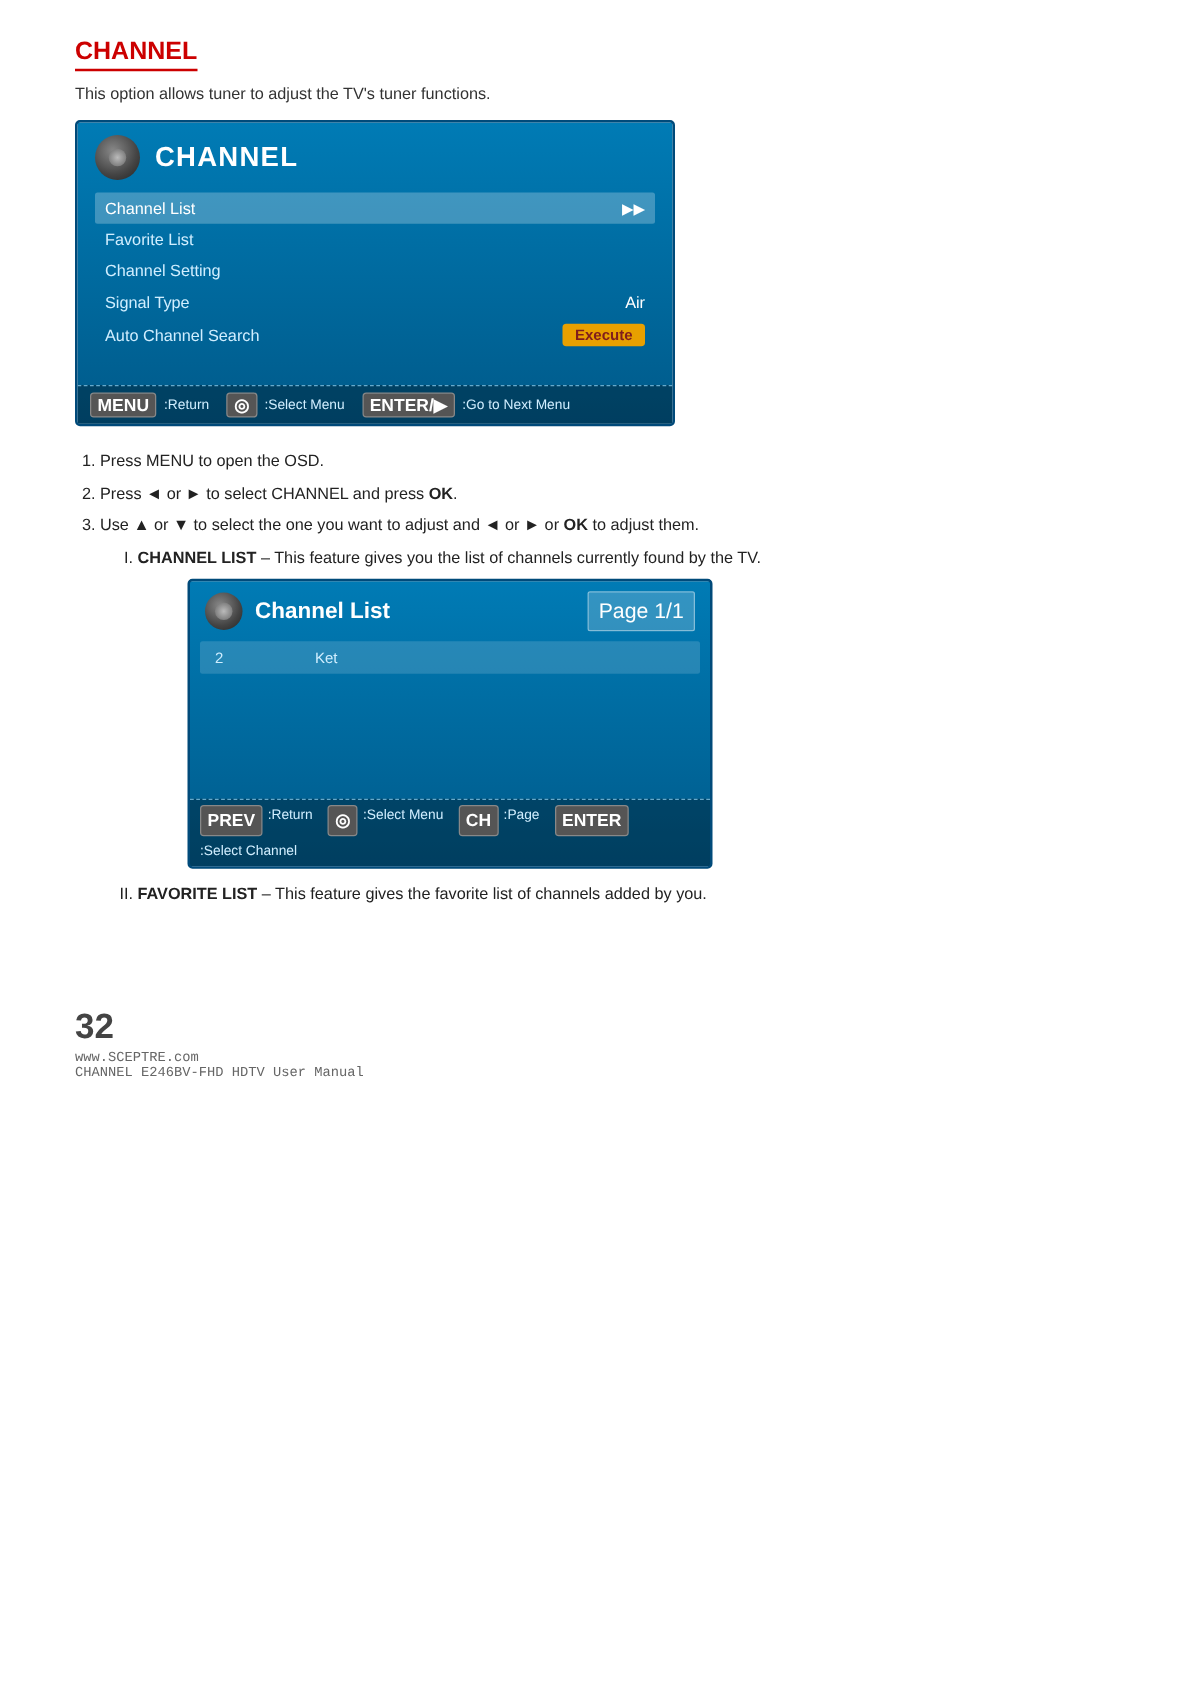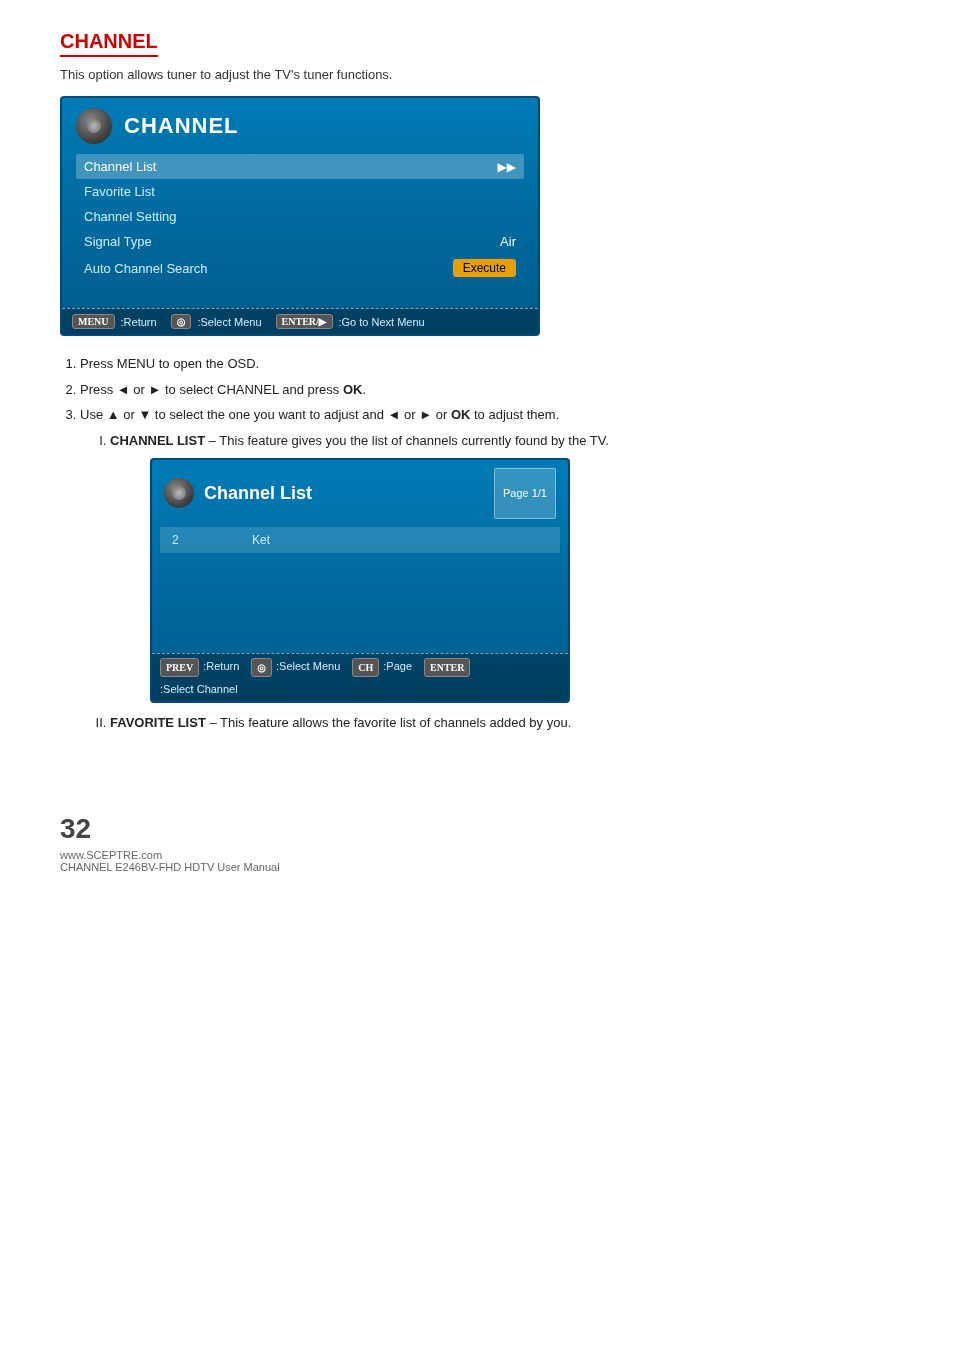--- a/index.html
+++ b/index.html
@@ -101,25 +101,25 @@
       color: #ffffff;
     }
 
     .osd-item-value {
       color: #fff;
       font-size: 13px;
     }
 
     .execute-btn {
       background: #e8a000;
-      color: #000000;
+      color: #7f1d1d;
       padding: 2px 10px;
       border-radius: 3px;
       font-size: 12px;
-      font-weight: normal;
+      font-weight: bold;
     }
 
     .forward-arrows {
       color: #fff;
       font-size: 12px;
     }
 
     .osd-footer {
       background: rgba(0,0,0,0.3);
       border-top: 1px dashed #6ac;
@@ -129,23 +129,22 @@
       gap: 6px;
       flex-wrap: wrap;
     }
 
     .footer-btn {
       background: #555;
       color: #fff;
       border: 1px solid #888;
       border-radius: 3px;
       padding: 1px 5px;
-      font-size: 10px;
-      font-weight: bold;
-      font-family: Liberation Serif, serif;
+      font-size: 14px;
+      font-weight: bold;
     }
 
     .footer-label {
       color: #d0eeff;
       font-size: 11px;
       margin-right: 8px;
     }
 
     
     .instructions {
@@ -197,22 +196,22 @@
 
     .cl-title {
       color: #fff;
       font-size: 18px;
       font-weight: bold;
     }
 
     .cl-page-badge {
       background: rgba(255,255,255,0.2);
       color: #fff;
-      font-size: 11px;
-      padding: 16px 8px;
+      font-size: 17px;
+      padding: 2px 8px;
       border-radius: 2px;
       border: 1px solid rgba(255,255,255,0.4);
     }
 
     .cl-row-header {
       display: flex;
       background: rgba(255,255,255,0.15);
       padding: 4px 12px;
       gap: 20px;
       margin: 4px 8px 0 8px;
@@ -250,20 +249,21 @@
       font-size: 28px;
       font-weight: bold;
       display: block;
       margin-bottom: 4px;
     }
 
     .page-footer small {
       font-size: 11px;
       color: #666;
       display: block;
+      font-family: Liberation Mono, monospace;
     }
   </style>
 </head>
 <body>
 
 
 
 
 <div class="page-title">CHANNEL</div>
 
@@ -349,21 +349,21 @@
             <span class="footer-label">:Select Menu</span>
             <span class="footer-btn">CH</span>
             <span class="footer-label">:Page</span>
             <span class="footer-btn">ENTER</span>
             <span class="footer-label">:Select Channel</span>
           </div>
         </div>
       </li>
       <li>
         <span><strong>FAVORITE LIST</strong></span>
-        <span>– This feature allows the favorite list of channels added by you.</span>
+        <span>– This feature gives the favorite list of channels added by you.</span>
       </li>
     </ol>
   </li>
 </ol>
 
 
 <div class="page-footer">
   <span class="page-number">32</span>
   <small>www.SCEPTRE.com</small>
   <small>CHANNEL E246BV-FHD HDTV User Manual</small>

